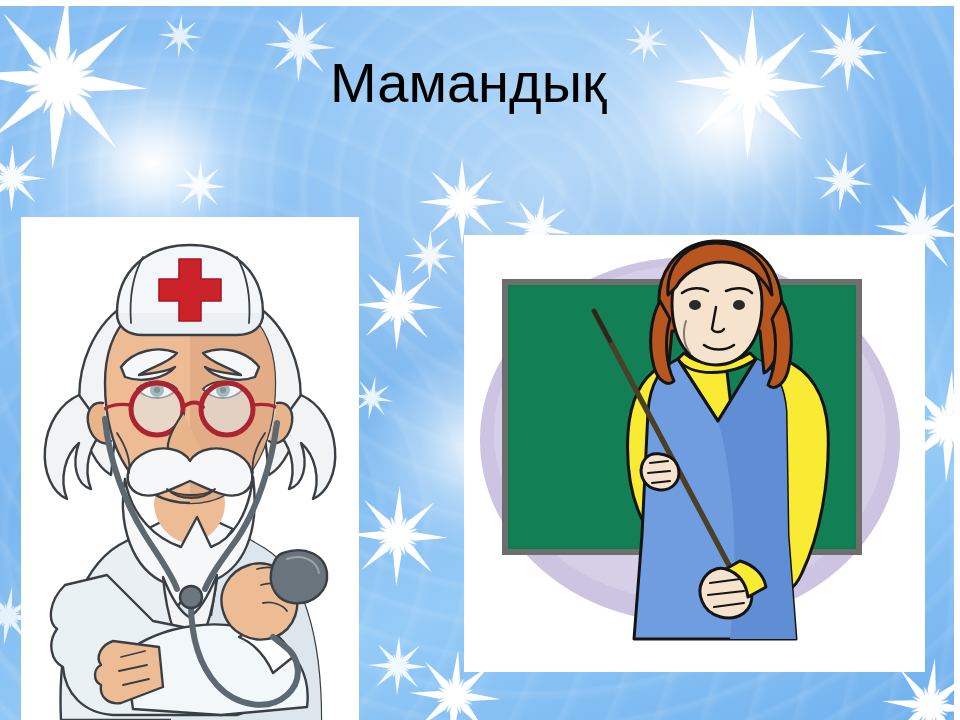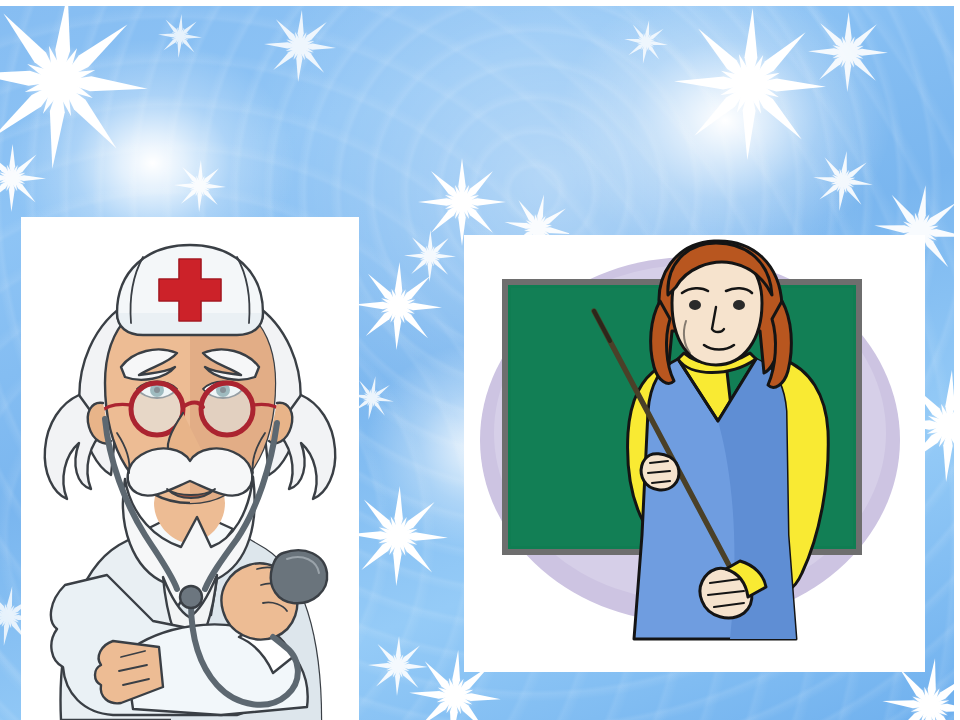--- a/index.html
+++ b/index.html
@@ -547,20 +547,21 @@
           <path d="M0 0 L 1.65 -4.409999999999999 L 0 -12.6 L -1.65 -4.409999999999999 Z" fill="#ffffff" transform="rotate(255.5)"></path>
           <path d="M0 0 L 2.5500000000000003 -10.5 L 0 -30 L -2.5500000000000003 -10.5 Z" fill="#ffffff" transform="rotate(278)"></path>
           <path d="M0 0 L 1.65 -4.409999999999999 L 0 -12.6 L -1.65 -4.409999999999999 Z" fill="#ffffff" transform="rotate(300.5)"></path>
           <path d="M0 0 L 2.5500000000000003 -10.5 L 0 -30 L -2.5500000000000003 -10.5 Z" fill="#ffffff" transform="rotate(323)"></path>
           <path d="M0 0 L 1.65 -4.409999999999999 L 0 -12.6 L -1.65 -4.409999999999999 Z" fill="#ffffff" transform="rotate(345.5)"></path>
           <circle r="3.5999999999999996" fill="#ffffff"></circle>
         </g>
       </svg>
   </div>
 
+  <div class="title" id="slide-title">Мамандық</div>
 
   <div class="photo" id="doctor-photo">
     <svg viewBox="0 0 338 503" width="338" height="503">
       <rect x="0" y="0" width="338" height="503" fill="#ffffff"></rect>
       <g stroke="#3a3f45" stroke-width="2.4" stroke-linejoin="round" stroke-linecap="round">
 
         <path d="M40 503 C36 420 58 352 98 328 L128 312 L210 312 L244 332
                  C282 356 300 420 300 503 Z" fill="#e9eff3"></path>
 
         <path d="M150 320 L150 503 L300 503 C300 420 282 356 244 332 L212 313 Z" fill="#dde6ec" stroke="none"></path>

